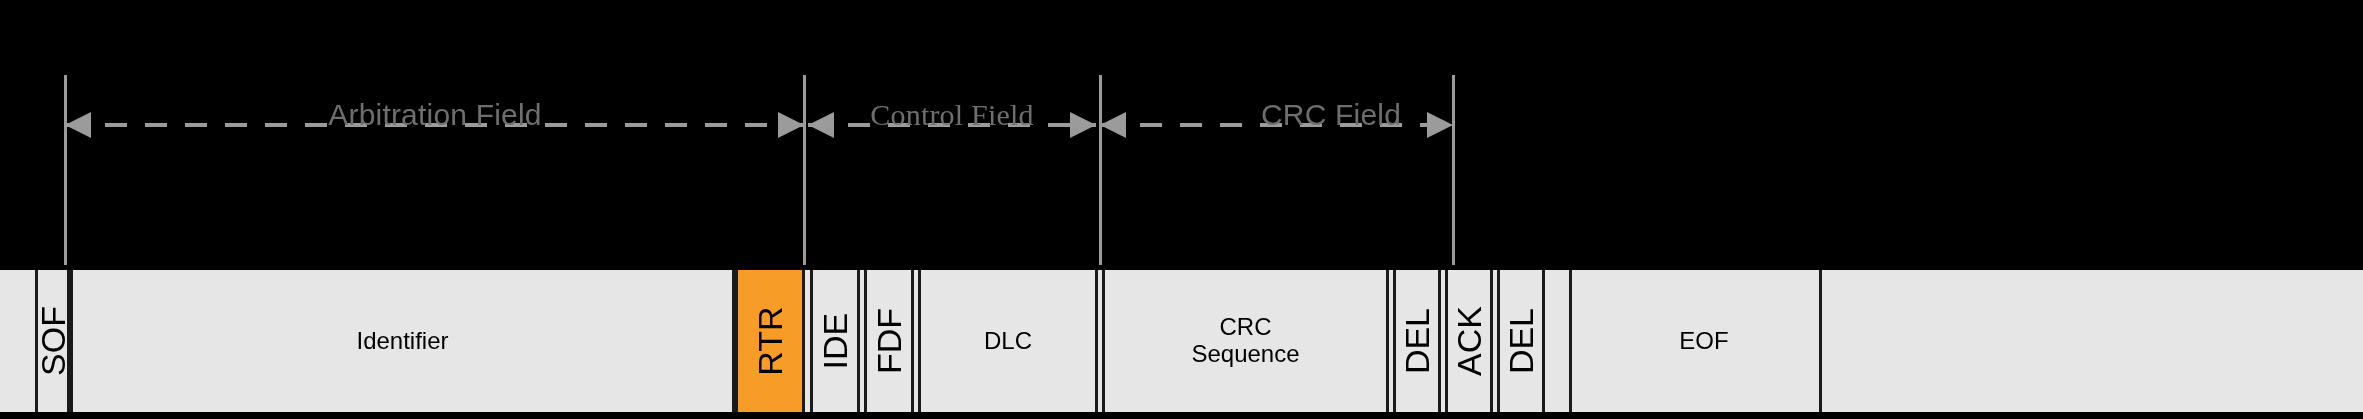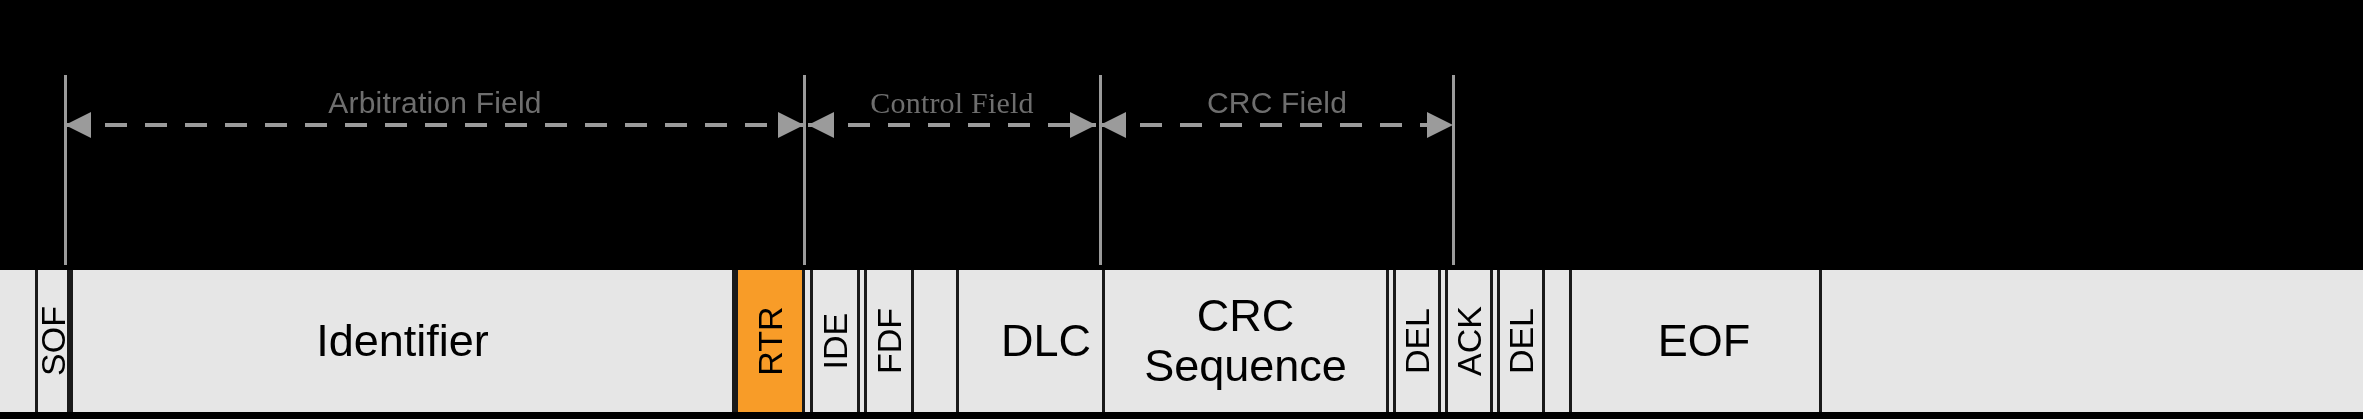--- a/index.html
+++ b/index.html
@@ -71,20 +71,21 @@
     border-left: 26px solid #9b9b9b;
   }
 
   .span-label {
     position: absolute;
     color: #6e6e6e;
     font-size: 30px;
     letter-spacing: 0.2px;
     white-space: nowrap;
     transform: translateX(-50%);
+    margin-top: 12px;
   }
 
   
   .strip {
     position: absolute;
     left: 0;
     top: 265px;
     width: 2363px;
     height: 154px;
     background: #e6e6e6;
@@ -104,21 +105,21 @@
     display: flex;
     align-items: center;
     justify-content: center;
     overflow: hidden;
   }
   .cell.accent { background: #f89c28; }
   .cell.plain  { border-left: none; border-right: none; }
 
   .cell-label {
     color: #000000;
-    font-size: 45px;
+    font-size: 24px;
     line-height: 1.12;
     text-align: center;
     white-space: pre-line;
   }
   .cell.narrow .cell-label {
     transform: rotate(-90deg);
     font-size: 34px;
     white-space: nowrap;
   }
   .cell.tail { border-left: 3px solid #1a1a1a; border-right: none; }
@@ -146,42 +147,42 @@
           <div class="dash"></div>
           <div class="arrow-head left"></div>
           <div class="arrow-head right"></div>
         </div>
         <div class="span-label" style="left: 952px; top: 86px; font-family: Liberation Serif, serif;">Control Field</div>
         <div class="span" style="left: 1100px; width: 353px; top: 112px;">
           <div class="dash"></div>
           <div class="arrow-head left"></div>
           <div class="arrow-head right"></div>
         </div>
-        <div class="span-label" style="left: 1277px; top: 86px;">CRC Field</div>
+        <div class="span-label" style="left: 1331px; top: 86px;">CRC Field</div>
       </div>
   </div>
 
   <div class="strip">
     <div id="cells">
         <div class="cell narrow" style="left: 35px; width: 35px;">
           <span class="cell-label">SOF</span>
         </div>
         <div class="cell" style="left: 70px; width: 665px;">
           <span class="cell-label">Identifier</span>
         </div>
         <div class="cell accent narrow" style="left: 735px; width: 70px;">
           <span class="cell-label">RTR</span>
         </div>
         <div class="cell narrow" style="left: 810px; width: 50px;">
           <span class="cell-label">IDE</span>
         </div>
         <div class="cell narrow" style="left: 864px; width: 50px;">
           <span class="cell-label">FDF</span>
         </div>
-        <div class="cell" style="left: 956px; width: 180px;">
+        <div class="cell" style="left: 918px; width: 180px;">
           <span class="cell-label">DLC</span>
         </div>
         <div class="cell" style="left: 1102px; width: 287px;">
           <span class="cell-label">CRC
 Sequence</span>
         </div>
         <div class="cell narrow" style="left: 1393px; width: 48px;">
           <span class="cell-label">DEL</span>
         </div>
         <div class="cell narrow" style="left: 1445px; width: 48px;">

